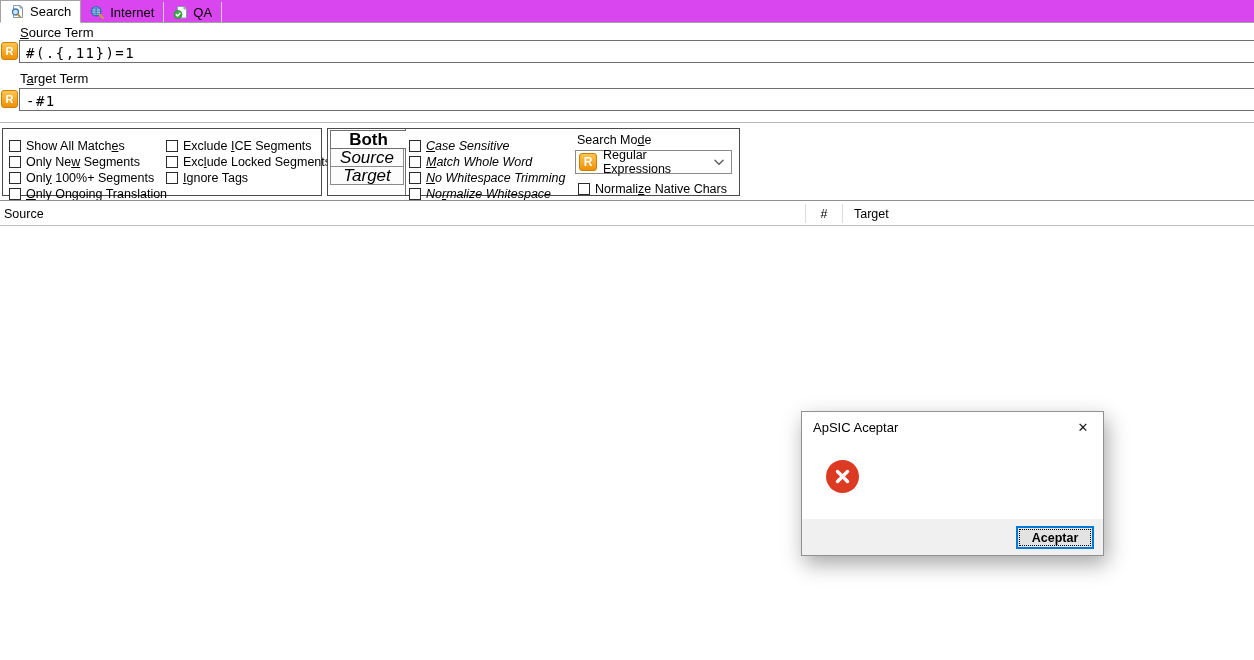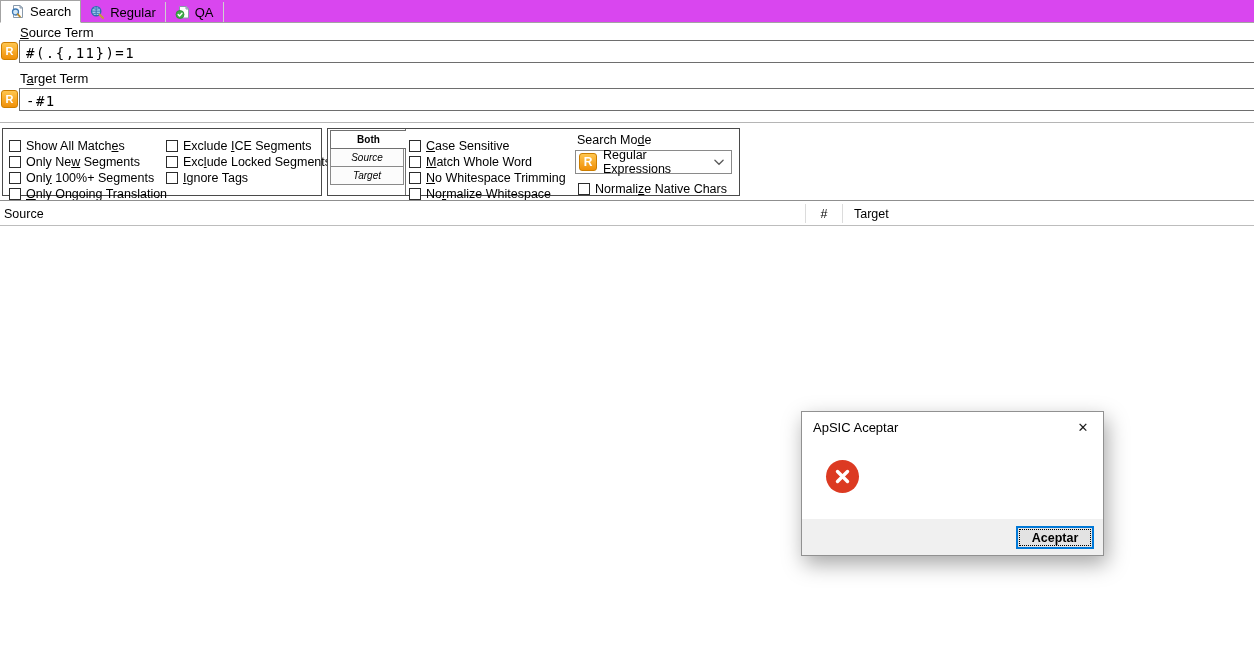--- a/index.html
+++ b/index.html
@@ -36,25 +36,25 @@
   
   .divider-a { position:absolute; left:0; top:122px; width:1254px; height:1px; background:#b5b5b5; }
   .groupbox { position:absolute; top:128px; height:68px; background:#fff; border:1px solid #4a4a4a; }
   #box-left { left:2px; width:320px; }
   #box-mid  { left:327px; width:413px; }
   .checkcol { position:absolute; display:flex; flex-direction:column;margin-top:7px; }
   .check-row { display:flex; align-items:center; gap:5px; height:16px; font-size:12.5px; white-space:nowrap; }
   .cb { width:12px; height:12px; border:1px solid #2c2c2c; background:#fff; flex:none; }
   #col-seg  { left:6px;  top:2px; }
   #col-excl { left:163px; top:2px; }
-  #col-match{ left:81px; top:2px; }
+  #col-match{ left:81px; top:2px;font-style:italic; }
 
   .scope-divider { position:absolute; left:77px; top:0; width:1px; height:66px; background:#707070; }
   .scope-tab { position:absolute; display:flex; align-items:center; justify-content:center;
-               font-size:10px; background:#fff; cursor:default; }
+               font-size:17px; background:#fff; cursor:default; }
   #scope-both { left:2px; top:1px; width:76px; height:19px; font-weight:bold; z-index:2;
                 border:1px solid #707070; border-right:none; }
   #scope-source { left:2px; top:20px; width:74px; height:18px; font-style:italic;
                   border:1px solid #8a8a8a; border-top:none; background:#fcfcfc; }
   #scope-target { left:2px; top:38px; width:74px; height:18px; font-style:italic;
                   border:1px solid #8a8a8a; border-top:none; background:#fcfcfc; }
 
   #searchmode-label { position:absolute; left:249px; top:4px; font-size:12.5px; }
   .dropdown { position:absolute; left:247px; top:21px; width:157px; height:24px;
               border:1px solid #8a8a8a; background:#fff; display:flex; align-items:center;
@@ -108,21 +108,21 @@
       <line x1="7.6" y1="10.2" x2="10" y2="12.6" stroke="#b98a2e" stroke-width="1.8" stroke-linecap="round"></line>
     </svg>
     <span>Search</span>
   </div>
   <div class="tab">
     <svg width="15" height="15" viewBox="0 0 15 15">
       <circle cx="6.2" cy="6.2" r="4.6" fill="#9ec9ec" stroke="#2b6cb0" stroke-width="1.4"></circle>
       <path d="M2.2 6.2 H10.2 M6.2 1.8 V10.6 M3 3.5 Q6.2 5 9.4 3.5 M3 8.9 Q6.2 7.4 9.4 8.9" stroke="#2b6cb0" stroke-width="0.8" fill="none"></path>
       <line x1="9.7" y1="9.7" x2="13" y2="13" stroke="#c89b3c" stroke-width="2.2" stroke-linecap="round"></line>
     </svg>
-    <span>Regular</span>
+    <span>Internet</span>
   </div>
   <div class="tab">
     <svg width="15" height="15" viewBox="0 0 15 15">
       <path d="M4.5 1.5 L11 1.5 L13.5 4 L13.5 13 L4.5 13 Z" fill="#fdfdfd" stroke="#8899aa" stroke-width="1"></path>
       <path d="M11 1.5 L11 4 L13.5 4 Z" fill="#dbe4ee" stroke="#8899aa" stroke-width="1"></path>
       <circle cx="5" cy="9.5" r="4" fill="#3fae49" stroke="#2c8a35" stroke-width="0.8"></circle>
       <path d="M3.2 9.6 L4.5 11 L7 8.2" stroke="#fff" stroke-width="1.4" fill="none" stroke-linecap="round" stroke-linejoin="round"></path>
     </svg>
     <span>QA</span>
   </div>

